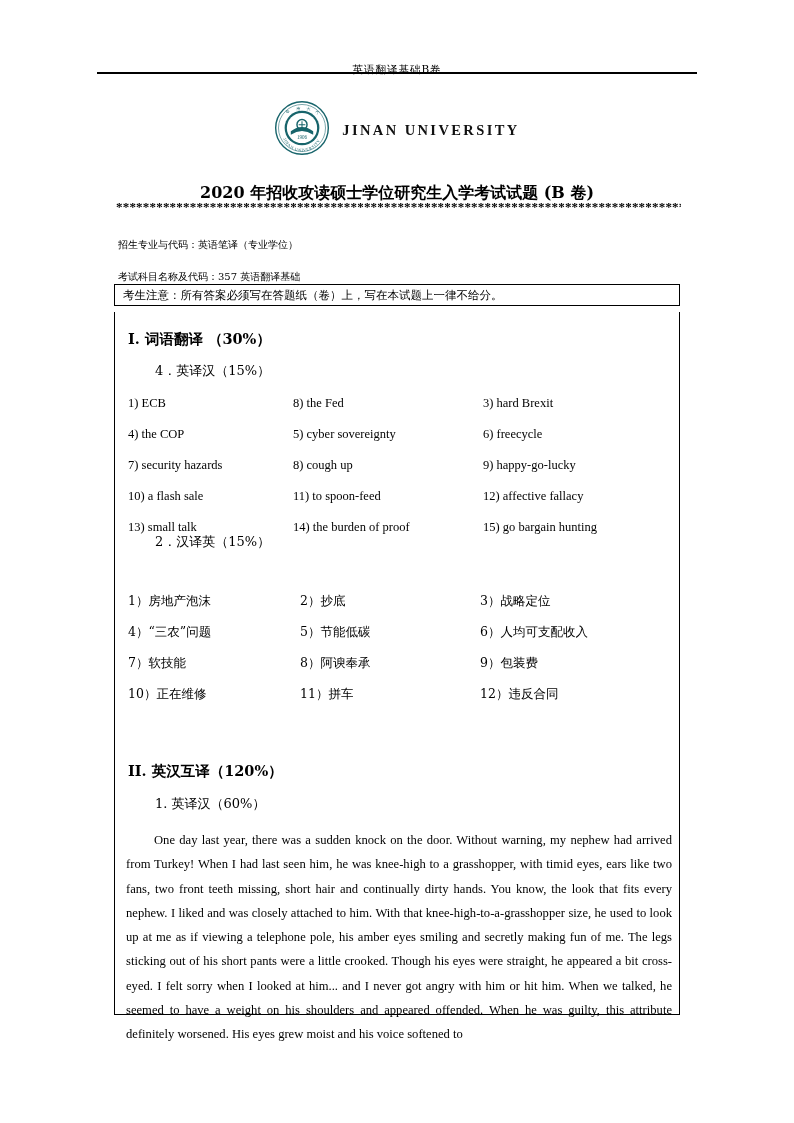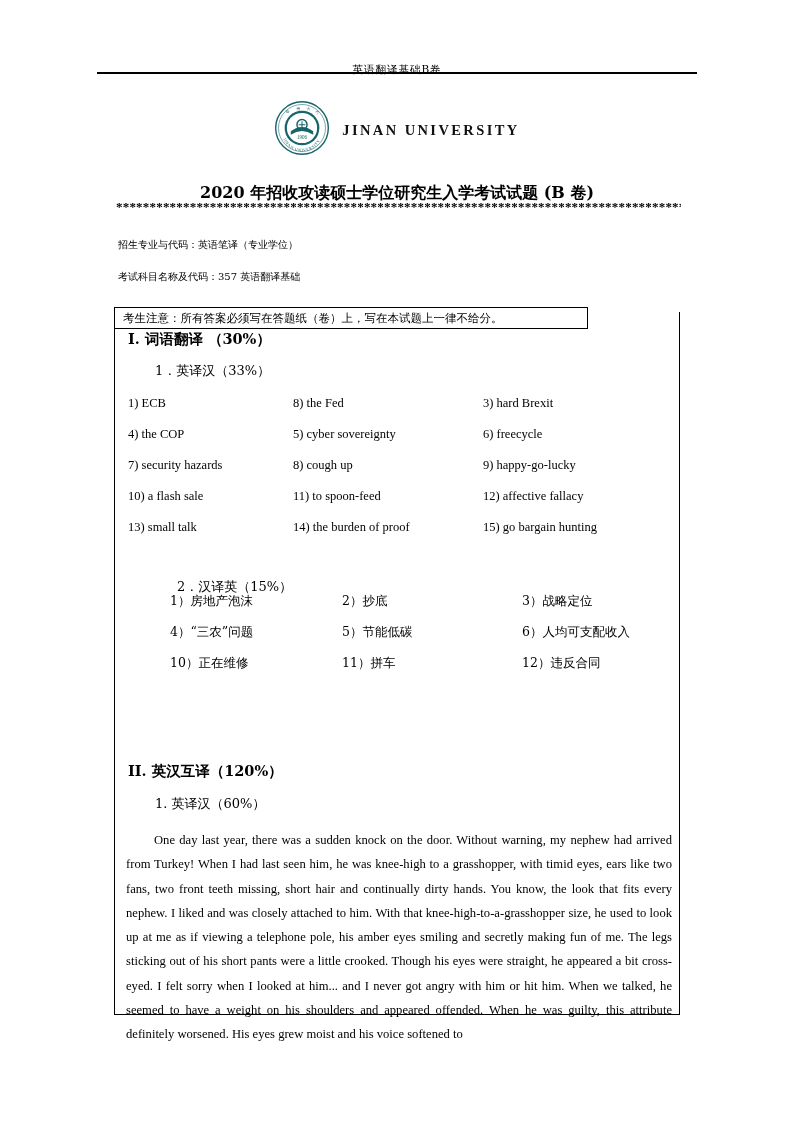--- a/index.html
+++ b/index.html
@@ -122,22 +122,22 @@
     font-family: "DejaVu Serif", "Liberation Serif", serif;
     white-space: nowrap;
   }
   .meta-major  { top: 238px; }
   .meta-subject{ top: 270px; }
 
   
   .notice-box {
     position: absolute;
     left: 114px;
-    top: 307px;
-    width: 474px;
+    top: 284px;
+    width: 566px;
     height: 22px;
     border: 1.6px solid #000;
     box-sizing: border-box;
   }
   .notice-text {
     position: absolute;
     left: 8px;
     top: 3px;
     font-size: 11.5px;
     font-family: "DejaVu Serif", "Liberation Serif", serif;
@@ -167,21 +167,21 @@
   .sec1-heading { left: 128px; top: 330px; }
   .sec2-heading { left: 128px; top: 762px; }
 
   .sub-heading {
     position: absolute;
     font-family: "DejaVu Serif", "Liberation Serif", serif;
     font-size: 13px;
     white-space: nowrap;
   }
   .sub1-heading { left: 155px; top: 362px; }
-  .sub2-heading { left: 155px; top: 578px; margin-left: 22px; }
+  .sub2-heading { left: 155px; top: 533px; }
   .sub3-heading { left: 155px; top: 795px; }
 
   
   .term-grid {
     position: absolute;
     left: 128px;
     width: 545px;
   }
   .grid-en { top: 396px; }
   .grid-cn { top: 593px; }
@@ -196,21 +196,21 @@
     font-family: "Liberation Serif", serif;
     white-space: nowrap;
   }
   .grid-cn .term-cell {
     font-family: "DejaVu Serif", "Liberation Serif", serif;
     font-size: 12.5px;
   }
   .col-a { width: 165px; flex: 0 0 165px; }
   .col-b { width: 190px; flex: 0 0 190px; }
   .col-c { width: 190px; flex: 0 0 190px; }
-  .grid-cn .col-a { width: 172px; flex: 0 0 172px; margin-left: 42px; }
+  .grid-cn .col-a { width: 172px; flex: 0 0 172px; }
   .grid-cn .col-b { width: 180px; flex: 0 0 180px; }
 
   
   .passage {
     position: absolute;
     left: 126px;
     top: 828px;
     width: 546px;
     font-family: "Liberation Serif", serif;
     font-size: 12.6px;
@@ -264,21 +264,21 @@
   <div class="meta-line meta-subject">考试科目名称及代码：357 英语翻译基础</div>
 
   <div class="notice-box">
     <div class="notice-text">考生注意：所有答案必须写在答题纸（卷）上，写在本试题上一律不给分。</div>
   </div>
 
   <div class="content-box"></div>
 
   <div class="sec-heading sec1-heading">I. 词语翻译 （30%）</div>
 
-  <div class="sub-heading sub1-heading">1．英译汉（33%）</div>
+  <div class="sub-heading sub1-heading">4．英译汉（15%）</div>
 
   <div class="term-grid grid-en">
     <div class="term-row">
       <div class="term-cell col-a">1) ECB</div>
       <div class="term-cell col-b">8) the Fed</div>
       <div class="term-cell col-c">3) hard Brexit</div>
     </div>
     <div class="term-row">
       <div class="term-cell col-a">4) the COP</div>
       <div class="term-cell col-b">5) cyber sovereignty</div>
@@ -308,20 +308,25 @@
       <div class="term-cell col-a">1）房地产泡沫</div>
       <div class="term-cell col-b">2）抄底</div>
       <div class="term-cell col-c">3）战略定位</div>
     </div>
     <div class="term-row">
       <div class="term-cell col-a">4）“三农”问题</div>
       <div class="term-cell col-b">5）节能低碳</div>
       <div class="term-cell col-c">6）人均可支配收入</div>
     </div>
     <div class="term-row">
+      <div class="term-cell col-a">7）软技能</div>
+      <div class="term-cell col-b">8）阿谀奉承</div>
+      <div class="term-cell col-c">9）包装费</div>
+    </div>
+    <div class="term-row">
       <div class="term-cell col-a">10）正在维修</div>
       <div class="term-cell col-b">11）拼车</div>
       <div class="term-cell col-c">12）违反合同</div>
     </div>
   </div>
 
   <div class="sec-heading sec2-heading">II. 英汉互译（120%）</div>
 
   <div class="sub-heading sub3-heading">1.     英译汉（60%）</div>
 

